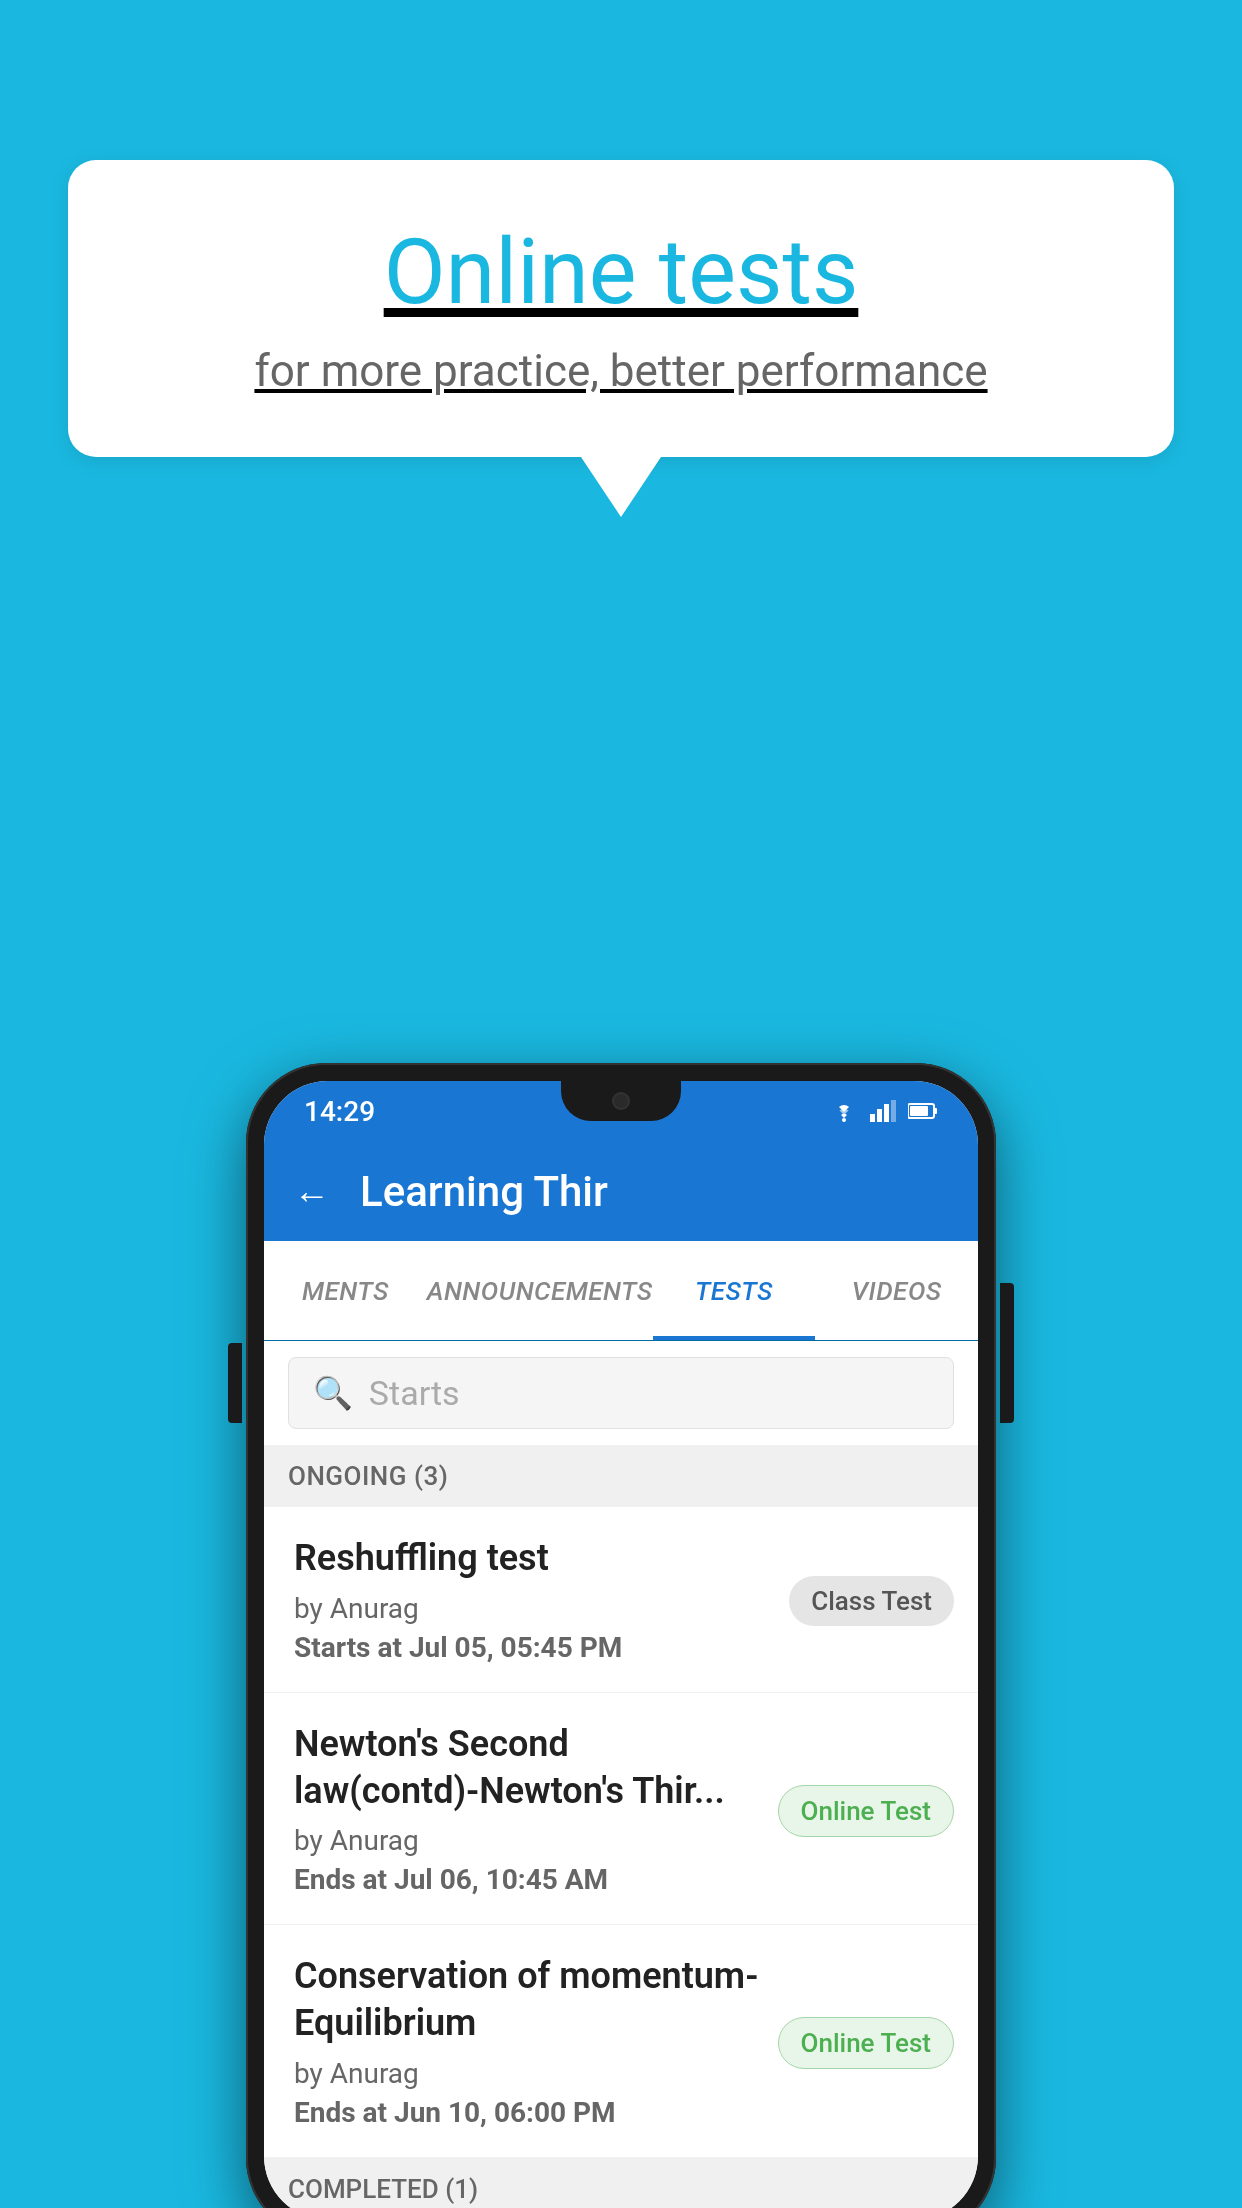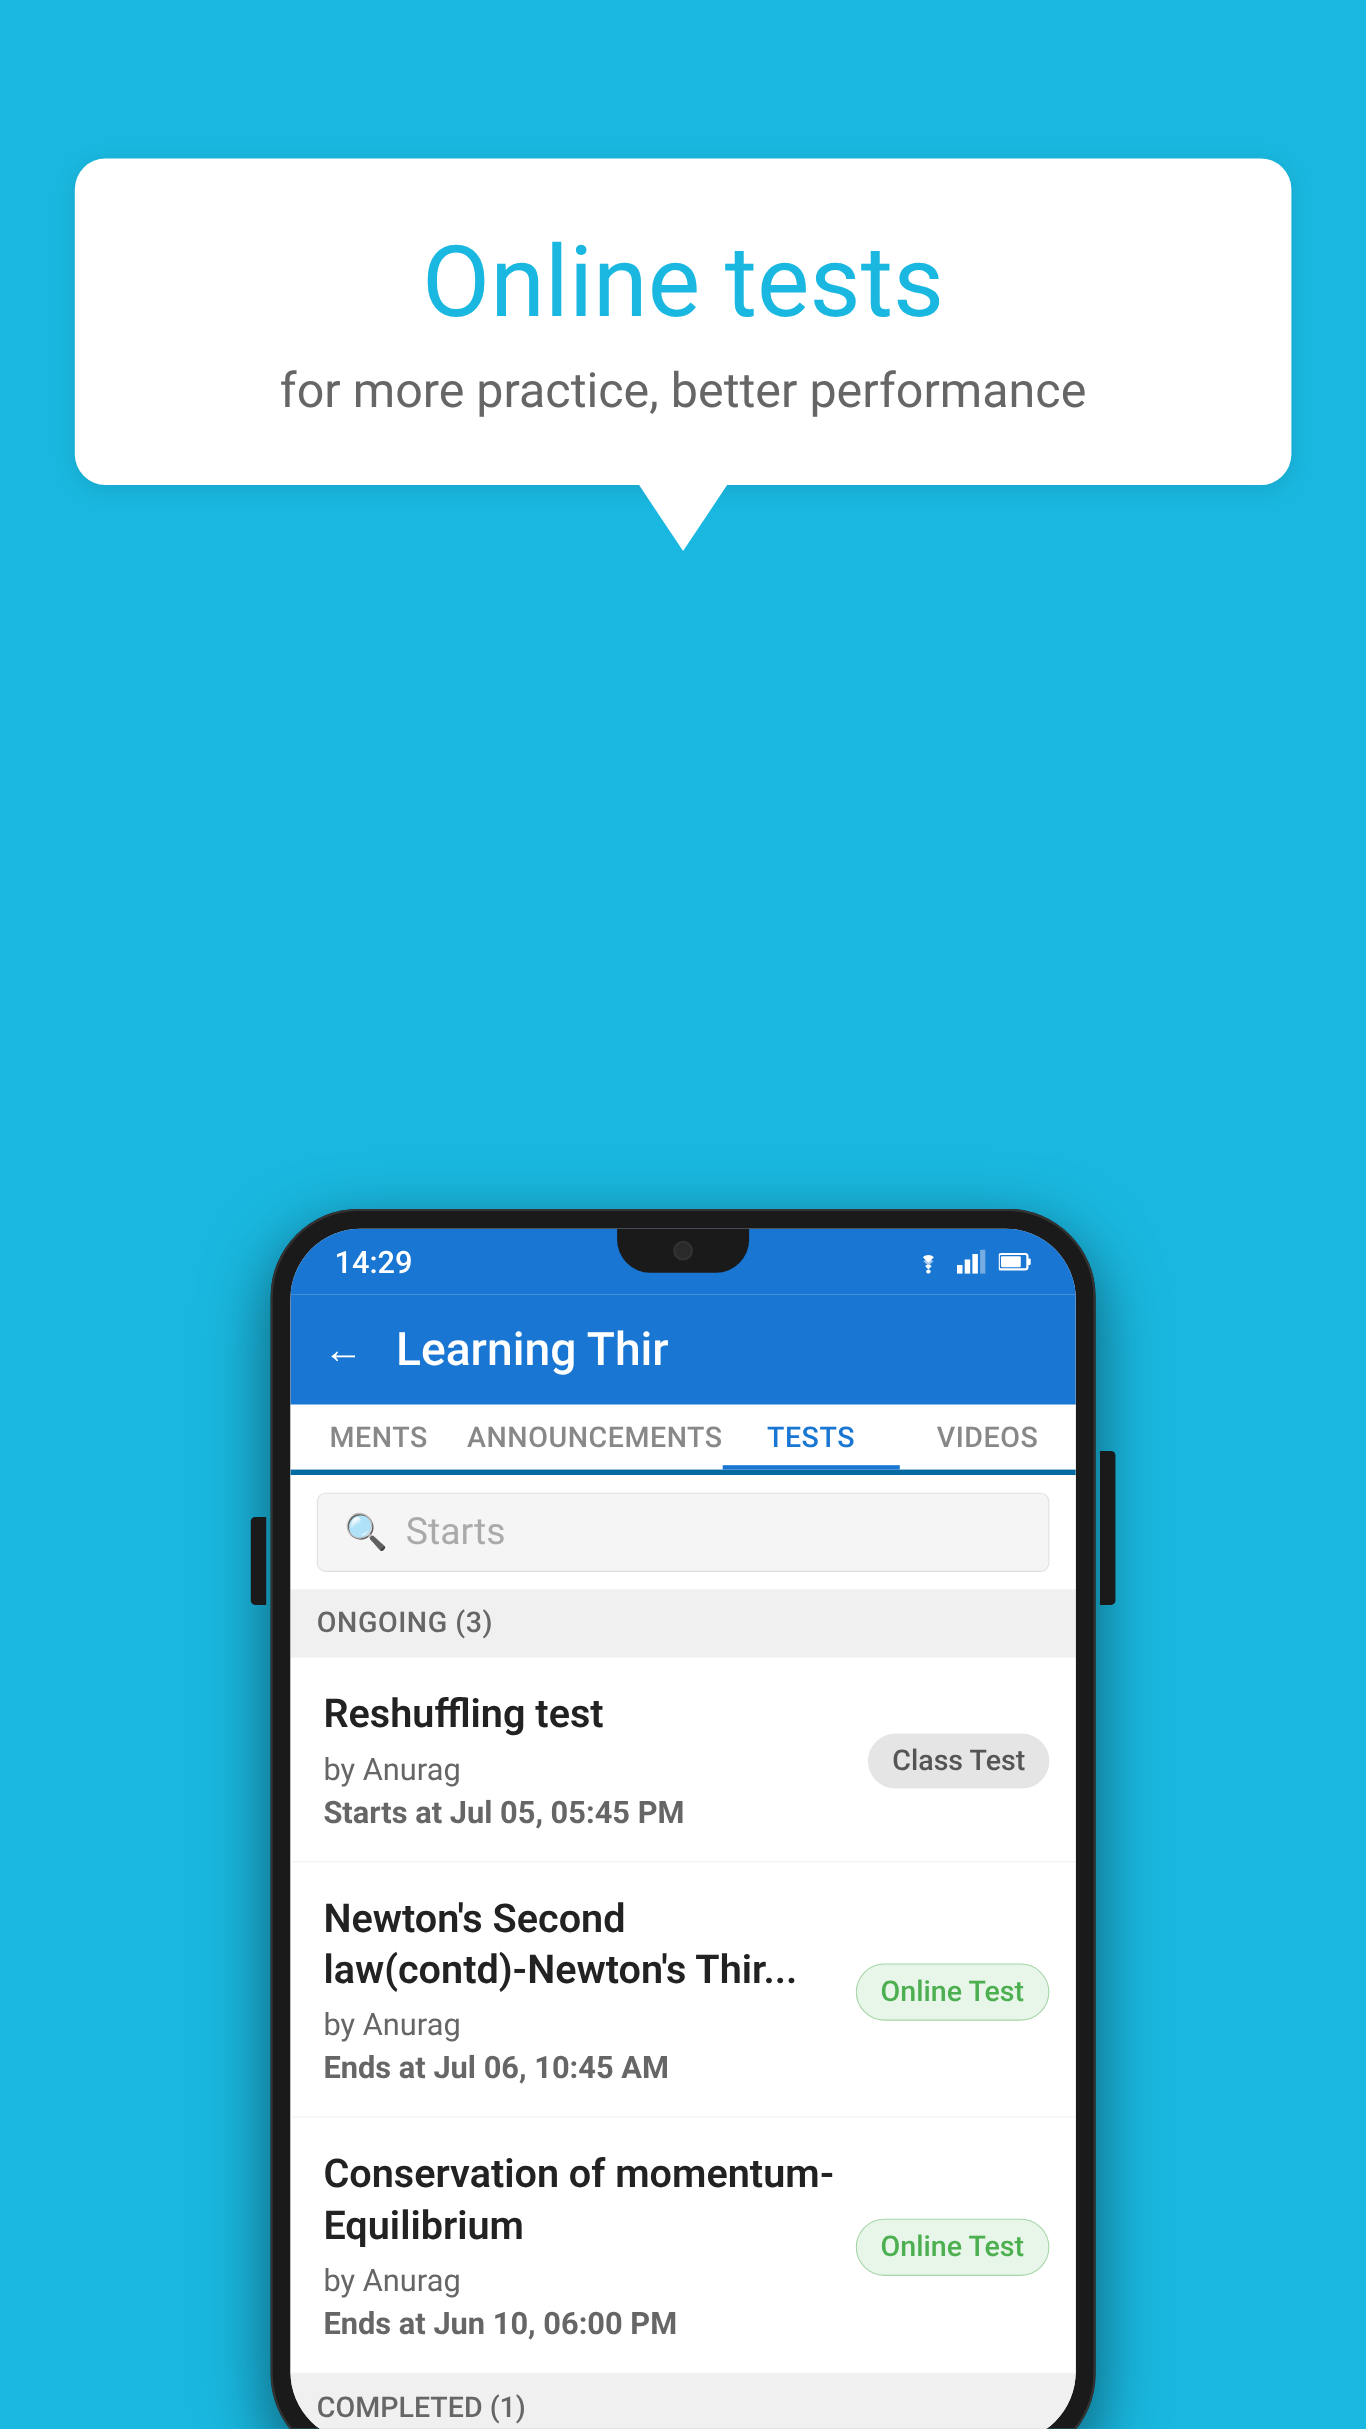--- a/index.html
+++ b/index.html
@@ -10,26 +10,27 @@
       height: 2208px;
       background-color: #1ab8e0;
       font-family: 'Roboto', Arial, sans-serif;
       overflow: hidden;
       position: relative;
     }
 
     
     .speech-bubble-wrapper {
       position: absolute;
-      top: 144px;
+      top: 160px;
       left: 68px;
       right: 68px;
       display: flex;
       flex-direction: column;
       align-items: center;
+      text-decoration: underline;
     }
 
     .speech-bubble {
       background: white;
       border-radius: 28px;
       padding: 60px 80px;
       text-align: center;
       width: 100%;
       box-shadow: 0 4px 20px rgba(0,0,0,0.1);
     }
@@ -171,22 +172,23 @@
     .app-bar-title {
       color: white;
       font-size: 42px;
       font-weight: 500;
     }
 
     
     .tabs-bar {
       background: white;
       display: flex;
-      border-bottom: 5px solid #0369a1;
-      height: 64px;
+      border-bottom: 1px solid #0369a1;
+      height: 100px;
+      font-style: italic;
     }
 
     .tab-item {
       flex: 1;
       display: flex;
       align-items: center;
       justify-content: center;
       font-size: 26px;
       font-weight: 500;
       color: #888;

